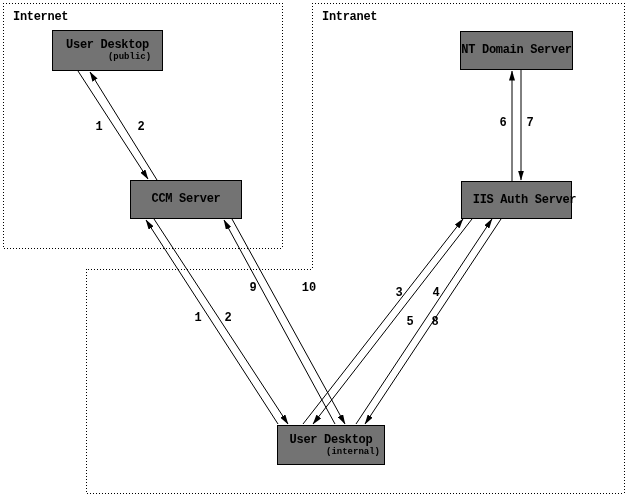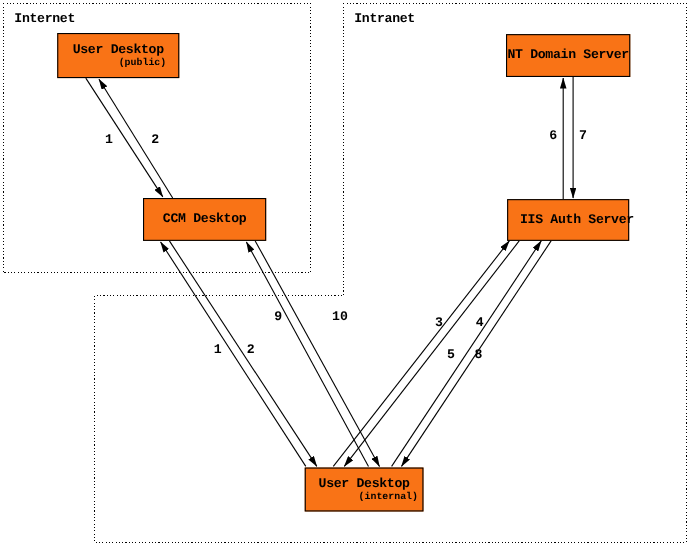--- a/index.html
+++ b/index.html
@@ -6,21 +6,21 @@
   .stage{
     position:relative;width:627px;height:497px;background:#ffffff;
     font-family:"Liberation Mono","DejaVu Sans Mono",monospace;
     color:#000;overflow:hidden;
   }
   .stage svg{position:absolute;left:0;top:0;}
   .layer{position:absolute;left:0;top:0;width:627px;height:497px;pointer-events:none;}
   .region-outline{fill:none;stroke:#000;stroke-width:1;stroke-dasharray:1 2;shape-rendering:crispEdges;}
   .edge-line{stroke:#000;stroke-width:1;fill:none;}
   .node{
-    position:absolute;box-sizing:border-box;border:1px solid #000;background:#f97316;
+    position:absolute;box-sizing:border-box;border:1px solid #000;background:#737373;
     display:flex;flex-direction:column;align-items:center;justify-content:center;
     text-align:center;white-space:nowrap;
   }
   .node-label{font-size:12px;line-height:13px;font-weight:bold;letter-spacing:-0.3px;}
   .node-sublabel{font-size:9px;line-height:10px;font-weight:bold;margin-left:44px;}
   .region-label{position:absolute;font-size:12px;line-height:12px;font-weight:bold;letter-spacing:-0.3px;}
   .step-label{position:absolute;font-size:12px;line-height:12px;font-weight:bold;transform:translate(-50%,-50%);}
 </style>
 </head>
 <body>
@@ -50,21 +50,21 @@
         <line x1="512" y1="181" x2="512" y2="71" class="edge-line" marker-end="url(#arrow)"></line>
         <line x1="521" y1="70" x2="521" y2="180" class="edge-line" marker-end="url(#arrow)"></line>
       </g>
   </svg>
   <div class="layer" id="nodes-layer">
       <div class="node" style="left: 52px; top: 30px; width: 111px; height: 41px;">
         <div class="node-label">User Desktop</div>
         <div class="node-sublabel">(public)</div>
       </div>
       <div class="node" style="left: 130px; top: 180px; width: 112px; height: 39px;">
-        <div class="node-label">CCM Desktop</div>
+        <div class="node-label">CCM Server</div>
       </div>
       <div class="node" style="left: 460px; top: 31px; width: 113px; height: 39px;">
         <div class="node-label">NT Domain Server</div>
       </div>
       <div class="node" style="left: 461px; top: 181px; width: 111px; height: 38px; padding-left: 16px;">
         <div class="node-label">IIS Auth Server</div>
       </div>
       <div class="node" style="left: 277px; top: 425px; width: 108px; height: 40px;">
         <div class="node-label">User Desktop</div>
         <div class="node-sublabel">(internal)</div>

